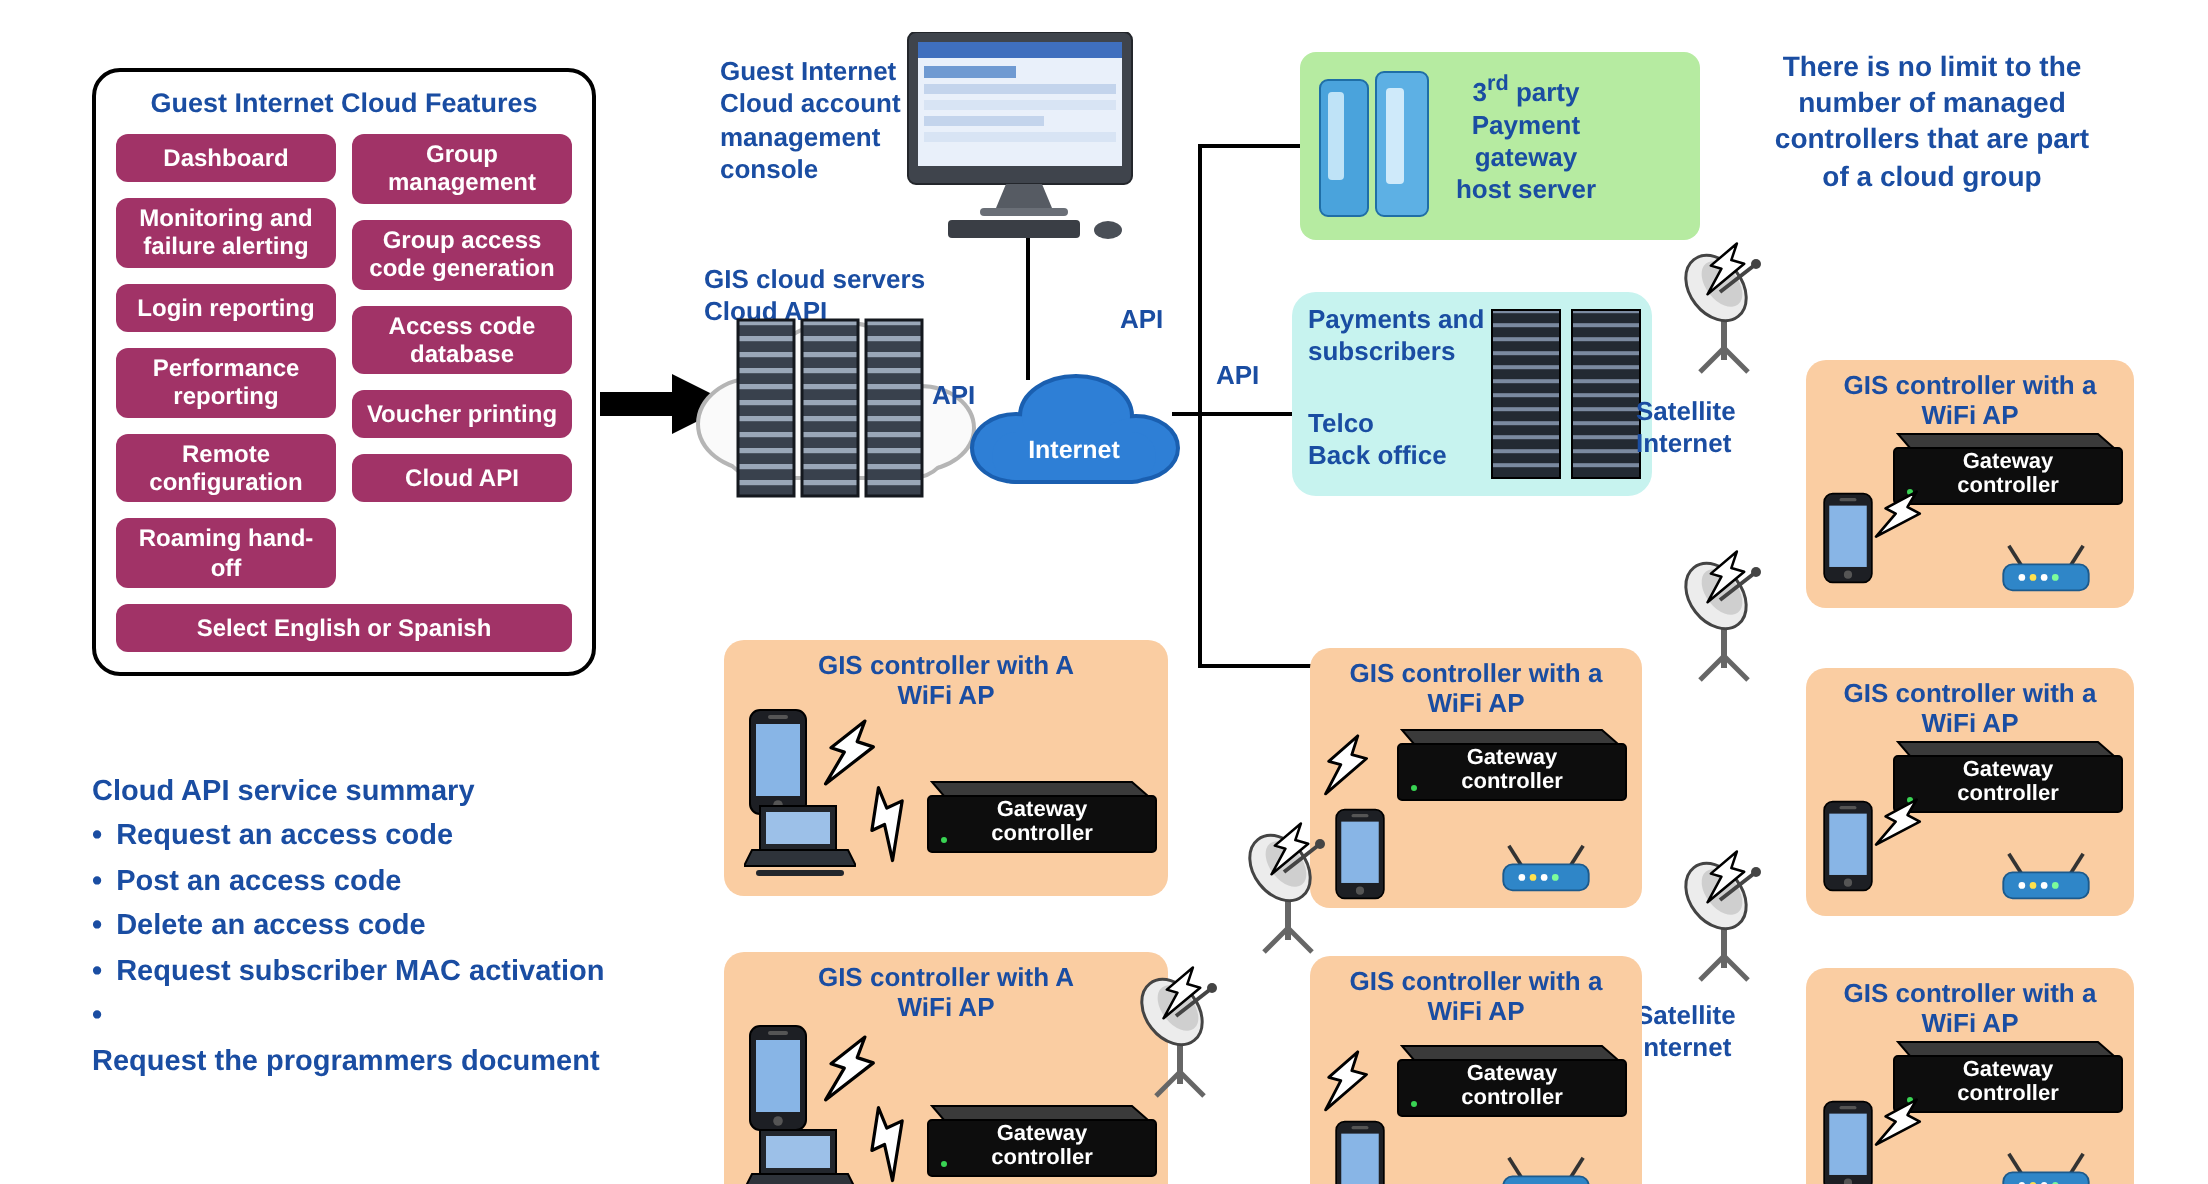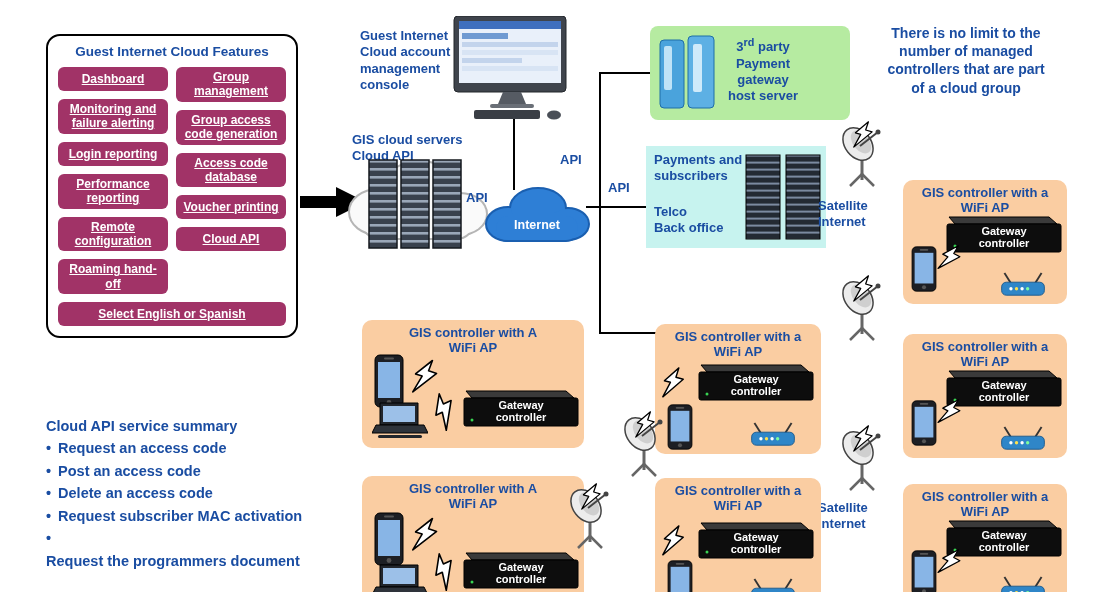--- a/index.html
+++ b/index.html
@@ -4,32 +4,32 @@
 <style>
   html,body{margin:0;padding:0;background:#fff;font-family:"Liberation Sans",sans-serif;}
   .canvas{position:relative;width:1104px;height:592px;background:#fff;overflow:hidden;}
   .abs{position:absolute;}
   svg{display:block;}
   
   .fp{position:absolute;left:46px;top:34px;width:252px;border:2px solid #000;border-radius:14px;background:#fff;padding:6px 0 10px;box-sizing:border-box;}
   .fp-title{text-align:center;color:var(--accent_blue);font-weight:700;font-size:13.5px;margin:2px 4px 8px;}
   .fp-cols{display:flex;gap:8px;padding:0 10px;}
   .fp-col{flex:1;display:flex;flex-direction:column;gap:8px;}
-  .btn{background:var(--button_magenta);color:#fff;font-weight:700;font-size:12px;text-align:center;border-radius:6px;padding:3px 5px;line-height:1.2;display:flex;align-items:center;justify-content:center;min-height:24px;box-sizing:border-box;text-decoration:underline;}
+  .btn{background:var(--button_magenta);color:#fff;font-weight:700;font-size:12px;text-align:center;border-radius:6px;padding:3px 5px;line-height:1.2;display:flex;align-items:center;justify-content:center;min-height:24px;box-sizing:border-box;}
   .btn-wide{margin:8px 10px 0;}
   
-  .api-summary{position:absolute;left:46px;top:415px;width:310px;color:var(--accent_blue);font-weight:700;font-size:14.5px;line-height:1.55;}
+  .api-summary{position:absolute;left:46px;top:385px;width:310px;color:var(--accent_blue);font-weight:700;font-size:14.5px;line-height:1.55;}
   .api-summary .row{display:flex;gap:7px;}
   
   .lines span{display:block;}
   .lbl13{color:var(--accent_blue);font-weight:700;font-size:13px;line-height:1.25;}
   .lbl14{color:var(--accent_blue);font-weight:700;font-size:14px;line-height:1.3;}
   
   .gbox{position:absolute;left:650px;top:26px;width:200px;height:94px;background:var(--box_green);border-radius:8px;}
-  .cybox{position:absolute;left:646px;top:146px;width:180px;height:102px;background:var(--box_cyan);border-radius:0;}
+  .cybox{position:absolute;left:646px;top:146px;width:180px;height:102px;background:var(--box_cyan);border-radius:12px;}
   .cbox{position:absolute;background:var(--box_orange);border-radius:10px;margin-top:48px;}
   .cbox-title{text-align:center;color:var(--accent_blue);font-weight:700;font-size:13px;line-height:1.18;padding-top:5px;}
   .cbox-title span{display:block;}
   .dev{position:absolute;}
   .gateway{position:absolute;width:118px;height:40px;}
   .gw-label{position:absolute;left:0;top:8px;width:100%;height:28px;display:flex;flex-direction:column;align-items:center;justify-content:center;color:#fff;font-weight:700;font-size:11px;line-height:1.05;}
   .internet-label{position:absolute;left:10px;top:36px;width:86px;text-align:center;color:#fff;font-weight:700;font-size:12.5px;}
   .connectors{position:absolute;left:0;top:0;pointer-events:none;}
   .dish{position:absolute;width:54px;height:66px;z-index:3;}
   .dish .bolt{position:absolute;left:16px;top:-4px;transform:rotate(16deg);}

